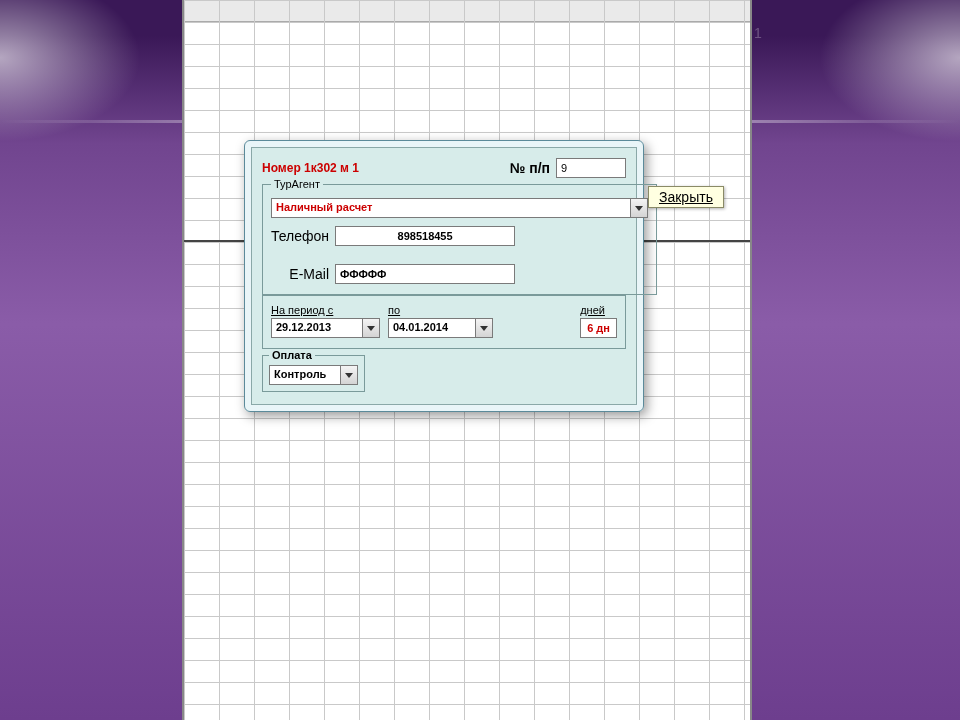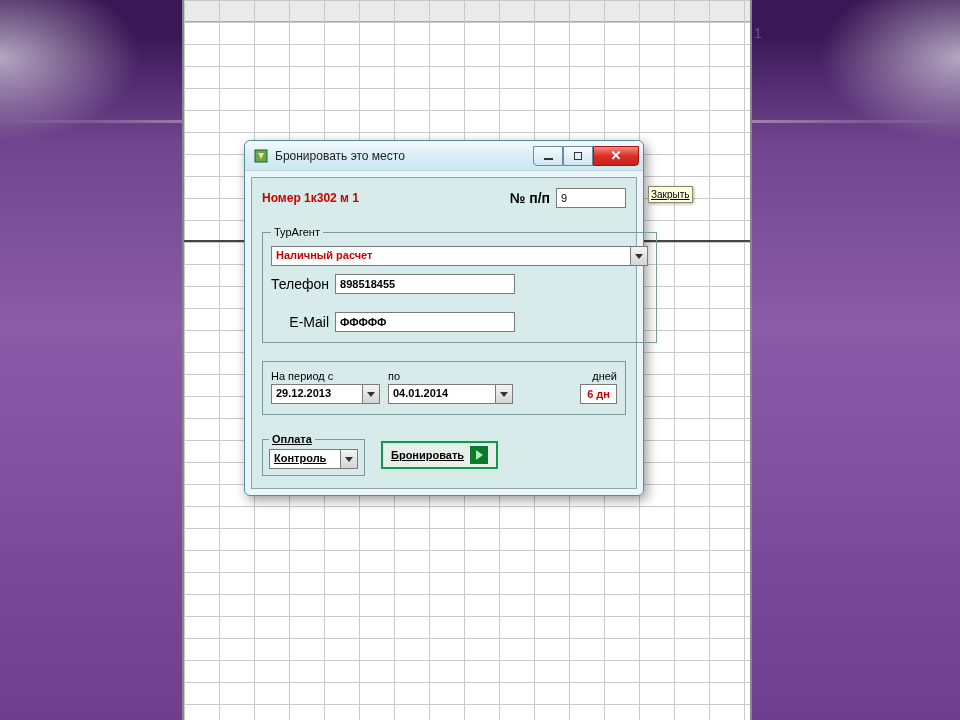--- a/index.html
+++ b/index.html
@@ -101,34 +101,34 @@
   .win-btn .sq{ width:8px;height:8px;border:1px solid #333; }
   .win-btn .mn{ width:9px;height:0;border-bottom:2px solid #333; margin-top:6px;}
   .win-btn.close span{ font-size:13px; }
 
   
   .tooltip {
     position:absolute;
     left: 404px; top: 46px;
     background:#ffffe1;
     border:1px solid #8a8a66;
-    padding:2px 2px;
-    font-size:10px;
+    padding:2px 10px;
+    font-size:14px;
     color:#000;
     white-space:nowrap;
     box-shadow:1px 1px 3px rgba(0,0,0,0.3);
     text-decoration:underline;
   }
 
   .body {
     background:#d7ecea;
     margin:6px;
     border:1px solid #8aa8a8;
     padding:10px 10px 12px 10px;
-    display:flex; flex-direction:column; gap:18px;
+    display:flex; flex-direction:column; gap:0;
   }
   .row { display:flex; align-items:center; gap:6px; }
   .lbl { color:#000; font-size:14px; }
   .lbl-red-1 { color:#c00; font-weight:bold; font-size:12px;}
   .field {
     background:#fff; border:1px solid #7a7a7a;
     height:20px; padding:2px 4px; font-size:11px;
     font-family:Tahoma,Arial,sans-serif;
   }
   .bold { font-weight:bold; }
@@ -168,78 +168,58 @@
   .btn-frame .play{
     width:18px;height:18px;
     background:#0b7a2e;
     display:inline-flex;align-items:center;justify-content:center;
   }
   .btn-frame .play .tri{
     width:0;height:0;border-top:5px solid transparent;border-bottom:5px solid transparent;border-left:7px solid #aef0b6;
   }
   .period-row{ display:flex; gap:8px; align-items:flex-end;}
   .period-row .col{ display:flex; flex-direction:column; gap:2px;}
-  .period-row .col .lbl{ font-size:11px;}
+  .period-row .col .lbl{ font-size:11px;text-decoration:underline;}
   .inner-right{ text-align:right; min-width:58px; display:inline-block;}
-  .bottom-row{ display:flex; gap:16px; align-items:center;text-decoration:underline;}
+  .bottom-row{ display:flex; gap:16px; }
 </style>
 </head>
 <body>
 
 <div class="bg"></div>
 
 <div class="sheet">
   <div class="grid-col-head"></div>
   <div class="grid"></div>
   <div class="grid-thick"></div>
 </div>
 
 <div class="window">
 
-  <div class="titlebar">
-    <span class="app-icon">
-      <svg width="16" height="16" viewBox="0 0 16 16">
-          <rect x="2" y="2" width="12" height="12" fill="#6aa84f" stroke="#2a5a1f"></rect>
-          <path d="M5 5 L11 5 L8 11 Z" fill="#ffe08a"></path>
-        </svg>
-    </span>
-    <span class="title">Бронировать это место</span>
-    <div class="win-btns">
-      <div class="win-btn min">
-          <span class="mn"></span>
-        </div>
-      <div class="win-btn">
-          <span class="sq"></span>
-        </div>
-      <div class="win-btn close">
-          <span>✕</span>
-        </div>
-    </div>
-  </div>
 
   <div class="body">
 
     <div class="row">
       <span class="lbl-red-1">Номер 1к302 м 1</span>
       <span style="flex:1"></span>
       <span class="lbl bold">№ п/п</span>
       <input class="field" style="width: 70px;" value="9">
     </div>
 
     <fieldset class="grp">
       <legend>ТурАгент</legend>
       <div class="sel" style="margin-bottom:8px">
         <div class="field bold" style="color:#c00;width:360px">Наличный расчет</div>
         <div class="arrow-btn">
             <div class="tri-down"></div>
           </div>
       </div>
       <div class="row" style="margin-bottom:18px">
         <span class="lbl inner-right">Телефон</span>
-        <input class="field bold" style="width: 180px;" value="898518455">
+        <input class="field bold" style="width: 180px; text-align: center;" value="898518455">
       </div>
       <div class="row">
         <span class="lbl inner-right">E-Mail</span>
         <input class="field bold" style="width: 180px;" value="ФФФФФ">
       </div>
     </fieldset>
 
     <fieldset class="grp">
       <div class="period-row">
         <div class="col">
@@ -247,50 +227,44 @@
           <div class="sel">
             <div class="field bold" style="width:92px">29.12.2013</div>
             <div class="arrow-btn">
                 <div class="tri-down"></div>
               </div>
           </div>
         </div>
         <div class="col">
           <span class="lbl">по</span>
           <div class="sel">
-            <div class="field bold" style="width:108px">04.01.2014</div>
+            <div class="field bold" style="width:88px">04.01.2014</div>
             <div class="arrow-btn">
                 <div class="tri-down"></div>
               </div>
           </div>
         </div>
         <div class="col" style="margin-left:auto">
-          <span class="lbl" style="text-align:right">дней</span>
+          <span class="lbl" style="">дней</span>
           <span class="period-days">6 дн</span>
         </div>
       </div>
     </fieldset>
 
     <div class="bottom-row">
       <fieldset class="grp pay-grp" style="padding:4px 6px 6px 6px">
         <legend>Оплата</legend>
         <div class="sel">
           <div class="field bold" style="width:72px">Контроль</div>
           <div class="arrow-btn">
               <div class="tri-down"></div>
             </div>
         </div>
       </fieldset>
 
-      <div class="btn-frame">
-        <span class="bold">Бронировать</span>
-        <span class="play">
-            <span class="tri"></span>
-          </span>
-      </div>
     </div>
 
   </div>
 </div>
 
 <div style="position:absolute; left:244px; top:140px; width:400px;">
   <div class="tooltip">Закрыть</div>
 </div>
 
 </body></html>

